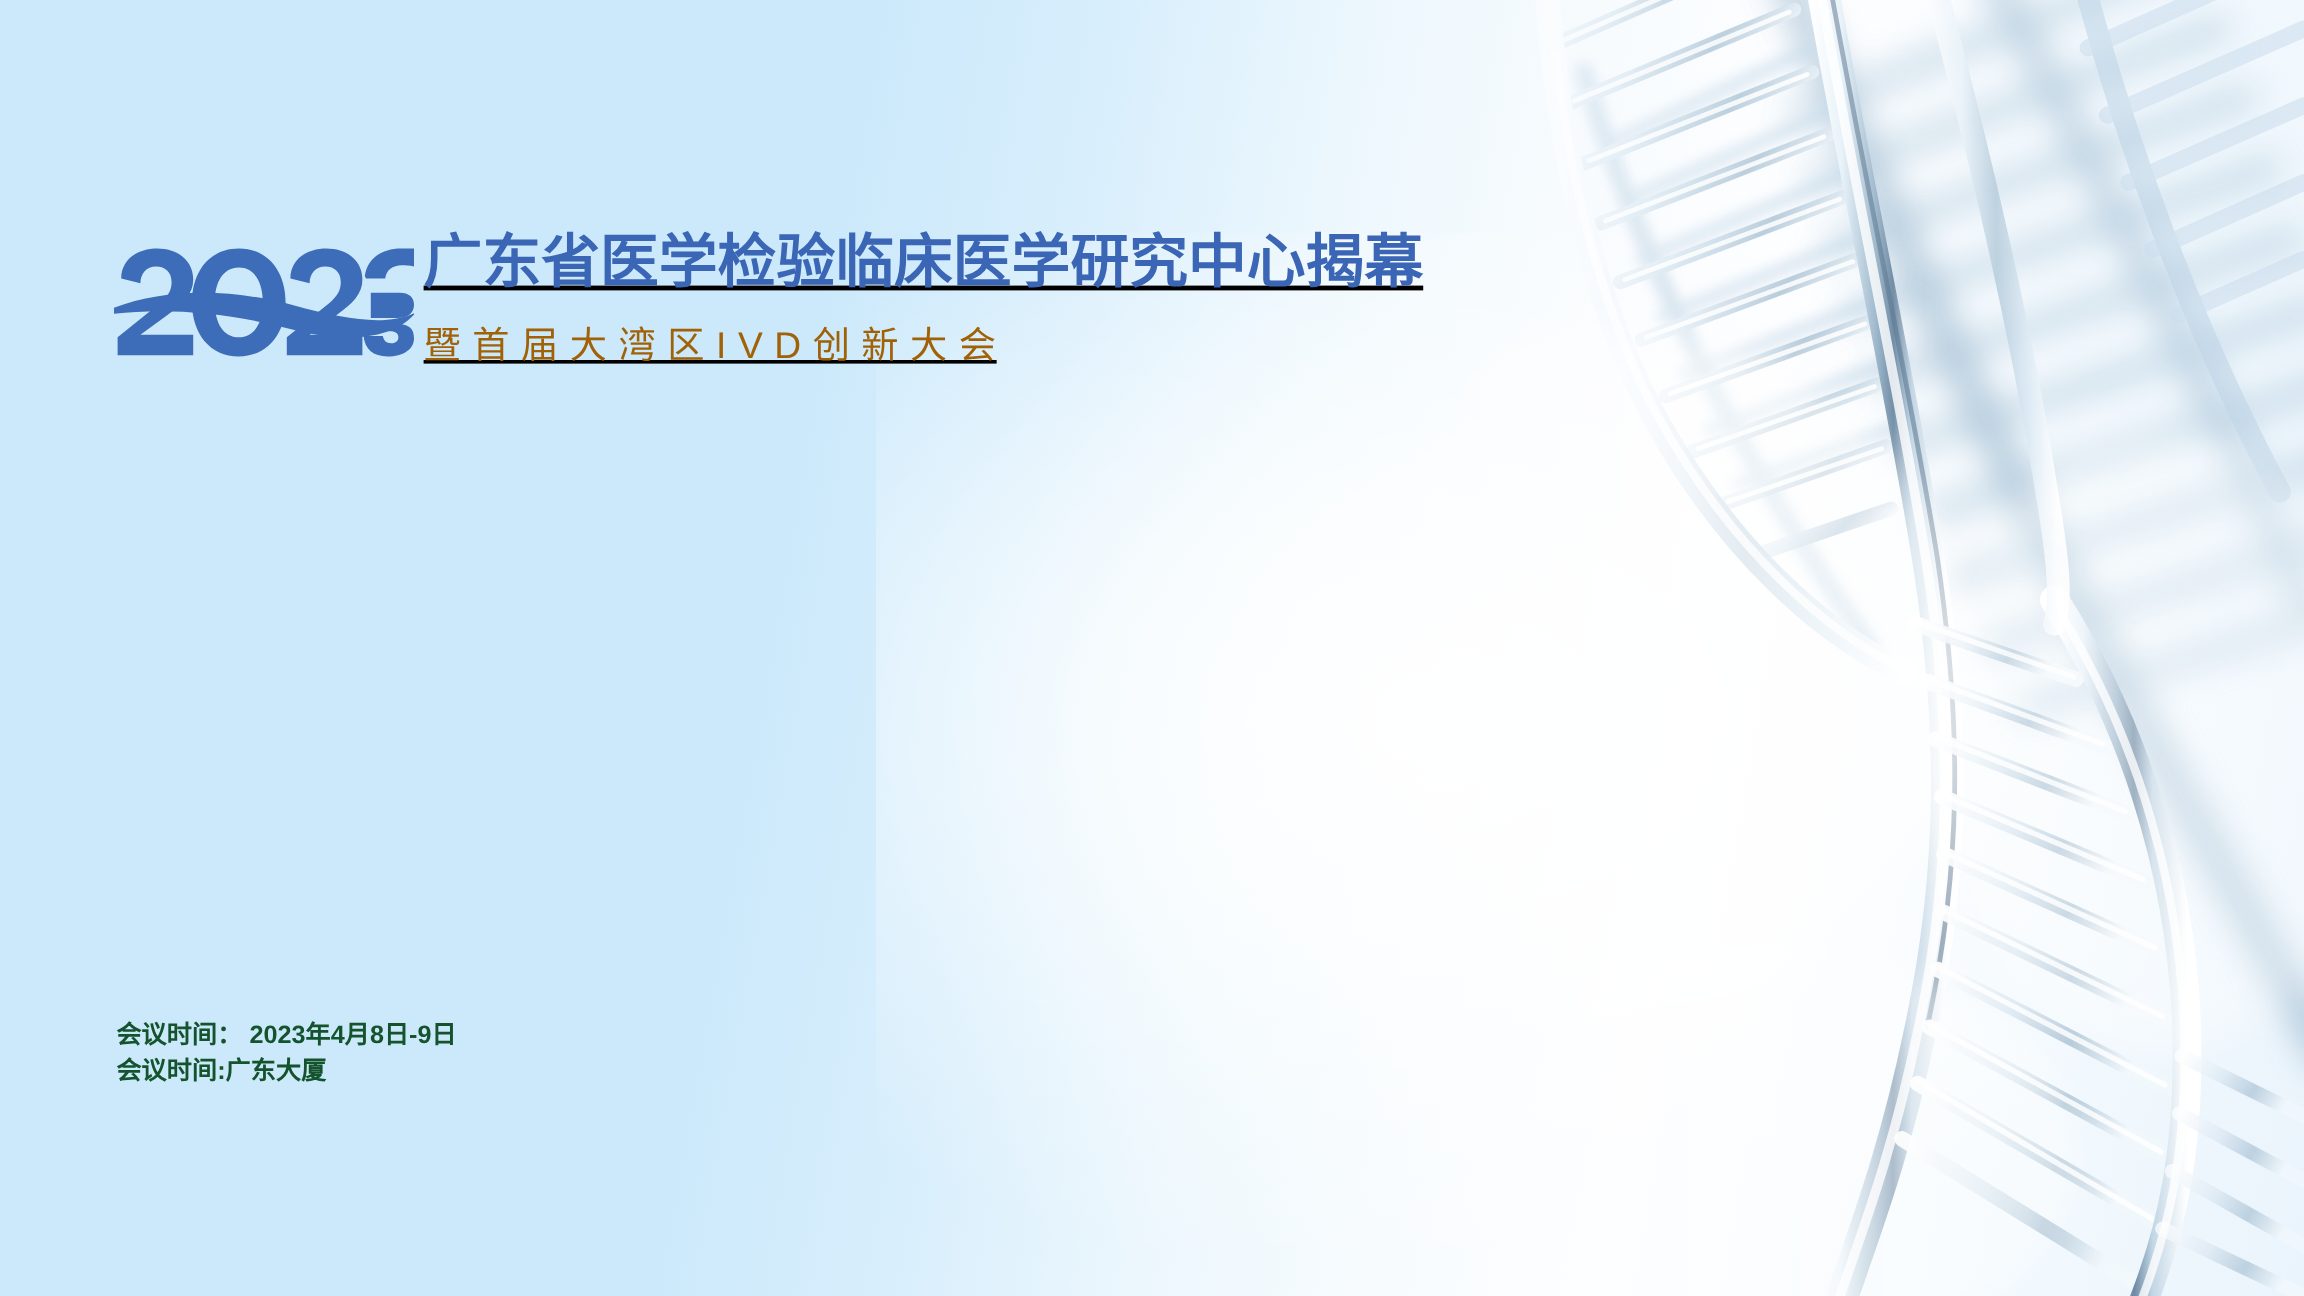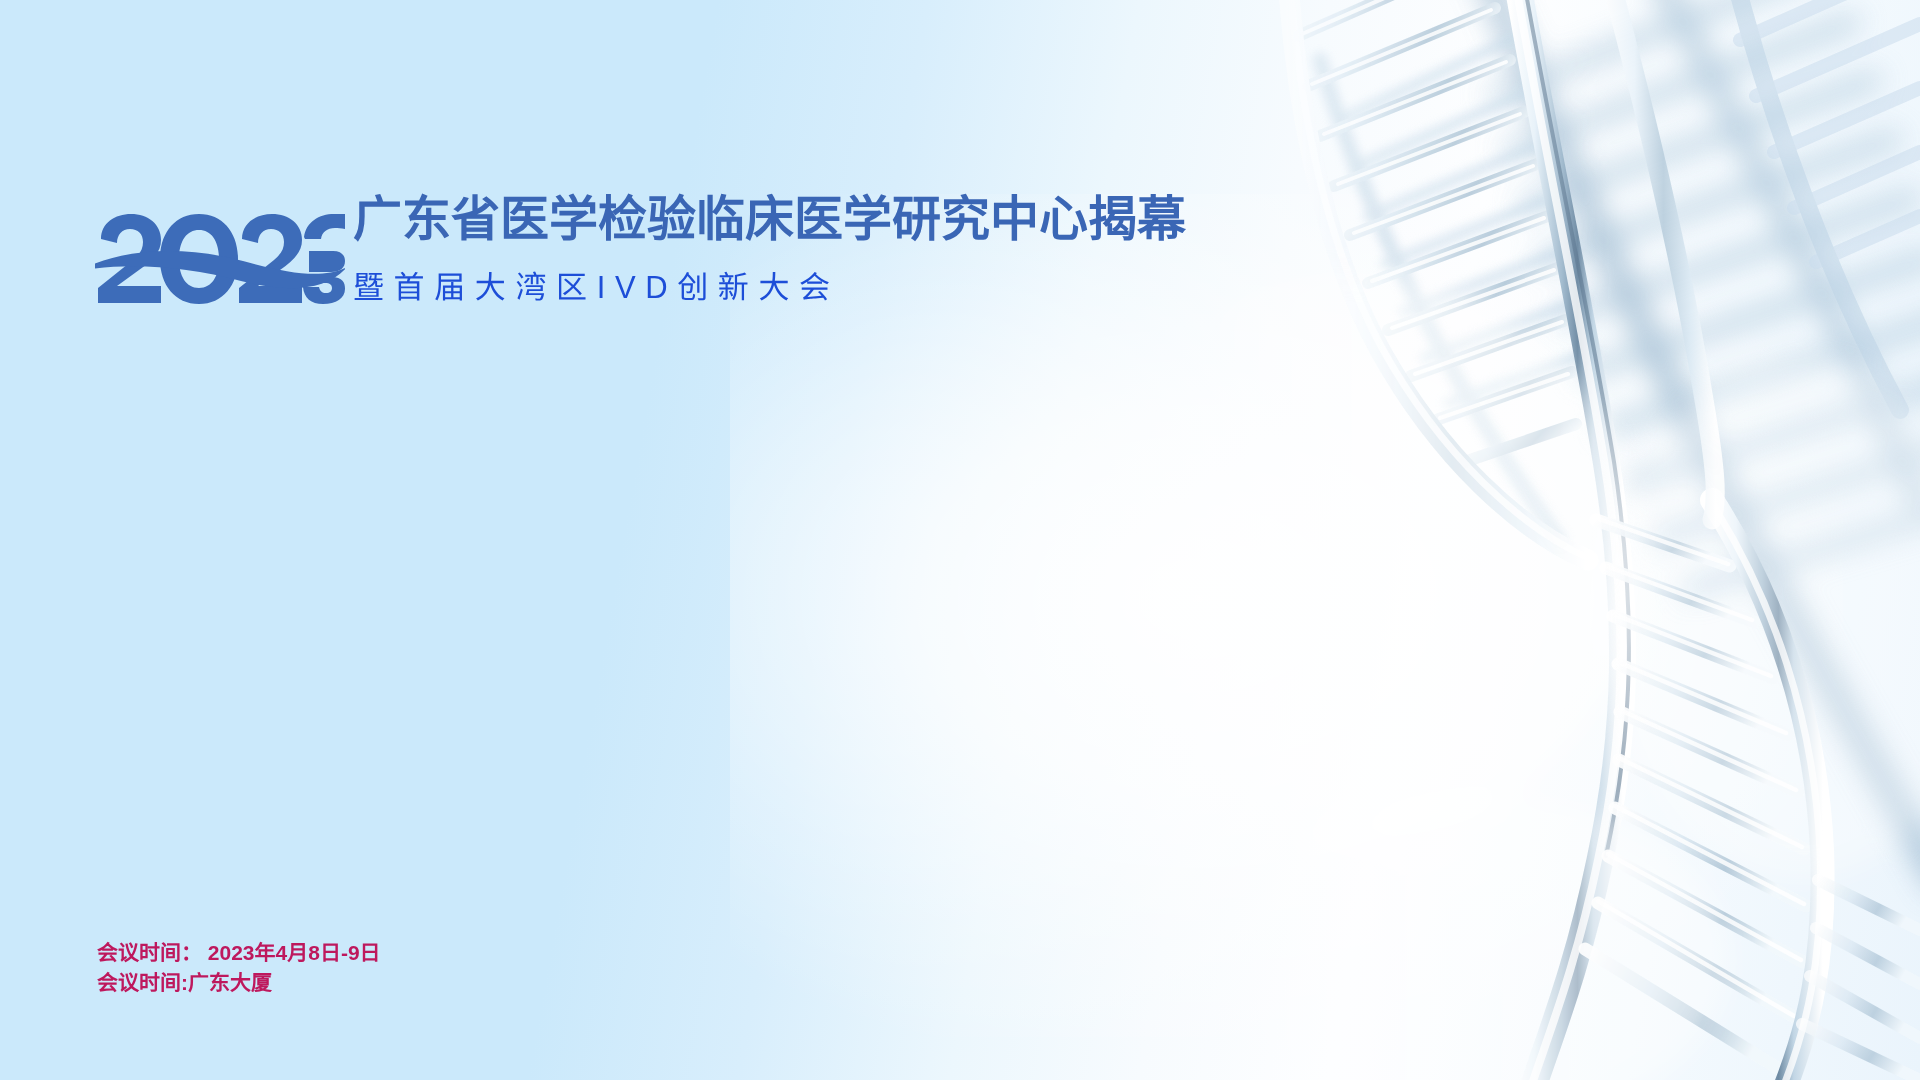--- a/index.html
+++ b/index.html
@@ -58,21 +58,22 @@
   .dna-wrap svg { display: block; }
   .dna-blur-soft { filter: blur(5px); }
   .dna-blur-heavy { filter: blur(14px); }
 
   
   .brand-block {
     position: absolute;
     left: 95px;
     top: 192px;
     display: flex;
-    align-items: flex-end;
+    align-items: center;
+    text-decoration: underline;
   }
   .logo-2023 {
     position: relative;
     width: 250px;
     height: 92px;
     flex: 0 0 auto;
     margin-top: 6px;
   }
   .logo-2023 svg { display: block; }
 
@@ -88,31 +89,31 @@
     font-weight: 700;
     color: #3a66b5;
     letter-spacing: 0px;
     white-space: nowrap;
   }
   .headline-sub {
     margin-top: 26px;
     font-size: 31px;
     line-height: 1.1;
     font-weight: 400;
-    color: #1d4ed8;
+    color: #a16207;
     letter-spacing: 0.5px;
     white-space: nowrap;
   }
 
   
   .info-block {
     position: absolute;
     left: 97px;
-    top: 938px;
-    color: #be185d;
+    top: 848px;
+    color: #14532d;
   }
   .info-line {
     font-size: 21px;
     line-height: 1.45;
     font-weight: 700;
     white-space: nowrap;
   }
 </style>
 </head>
 <body>

